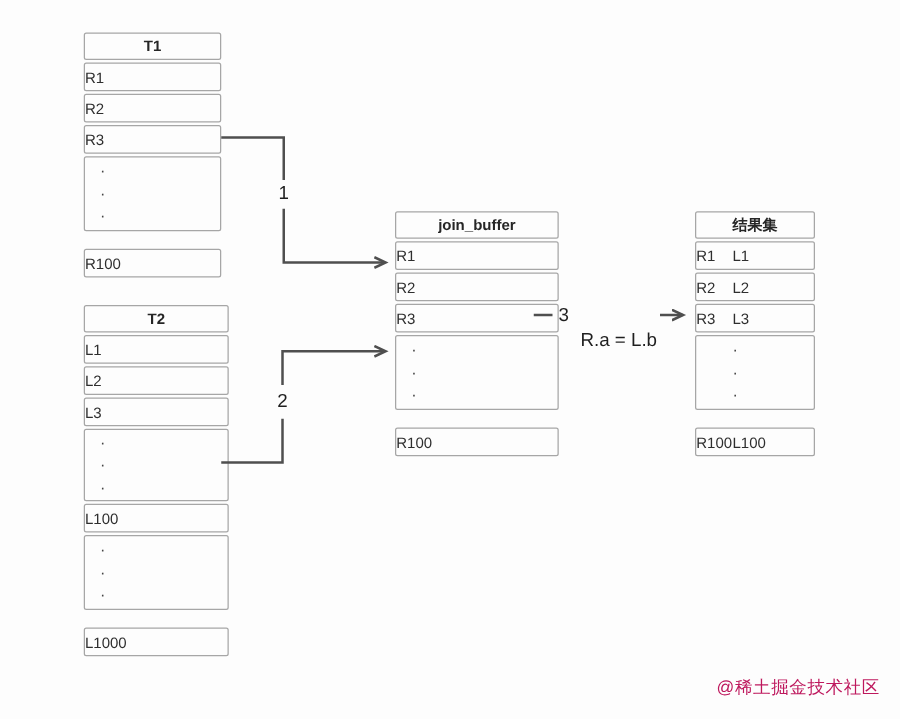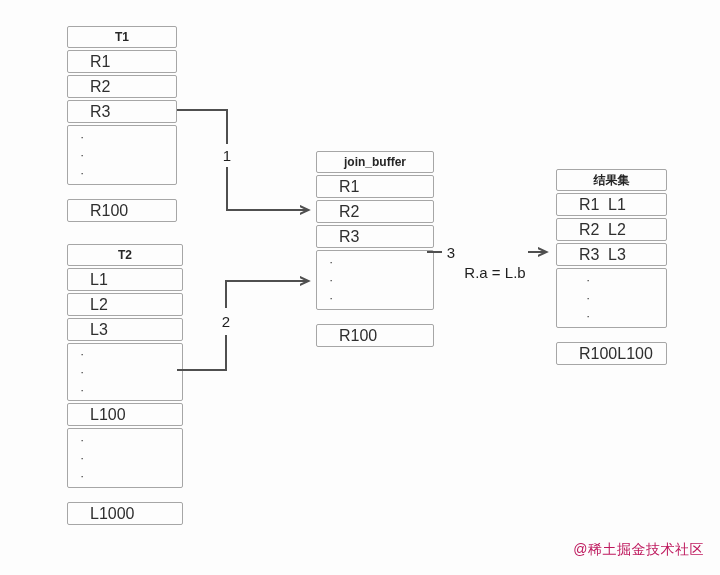--- a/index.html
+++ b/index.html
@@ -21,23 +21,23 @@
     flex-direction: column;
   }
   .box {
     box-sizing: border-box;
     border: 1px solid #a6a6a6;
     border-radius: 2px;
     background: #fdfdfd;
     margin-bottom: 2px;
     display: flex;
     align-items: center;
-    font-size: 16px;
+    font-size: 12px;
     color: #2e2e2e;
-    padding-left: 22px;
+    padding-left: 0;
   }
   .box:last-child { margin-bottom: 0; margin-top: 12px; }
   .box.header {
     justify-content: center;
     padding-left: 0;
     font-weight: 700;
     font-size: 12px;
     color: #262626;
   }
   .box.dots {
@@ -75,22 +75,22 @@
     right: 16px;
     top: 541px;
     font-size: 14px;
     color: #be185d;
     letter-spacing: 0.5px;
   }
 
   
   .t1 { left: 67px; top: 26px;  width: 110px; border-radius: 23px; }
   .t2 { left: 67px; top: 244px; width: 116px; }
-  .jb { left: 316px; top: 151px; width: 118px; }
-  .rs { left: 556px; top: 169px; width: 111px; }
+  .jb { left: 316px; top: 169px; width: 131px; }
+  .rs { left: 556px; top: 169px; width: 96px; }
   .h22 { height: 22px; }
   .h23 { height: 23px; }
   .h58 { height: 58px; }
   .h60 { height: 60px; }
 </style>
 </head>
 <body>
 
 <div class="canvas">
 

